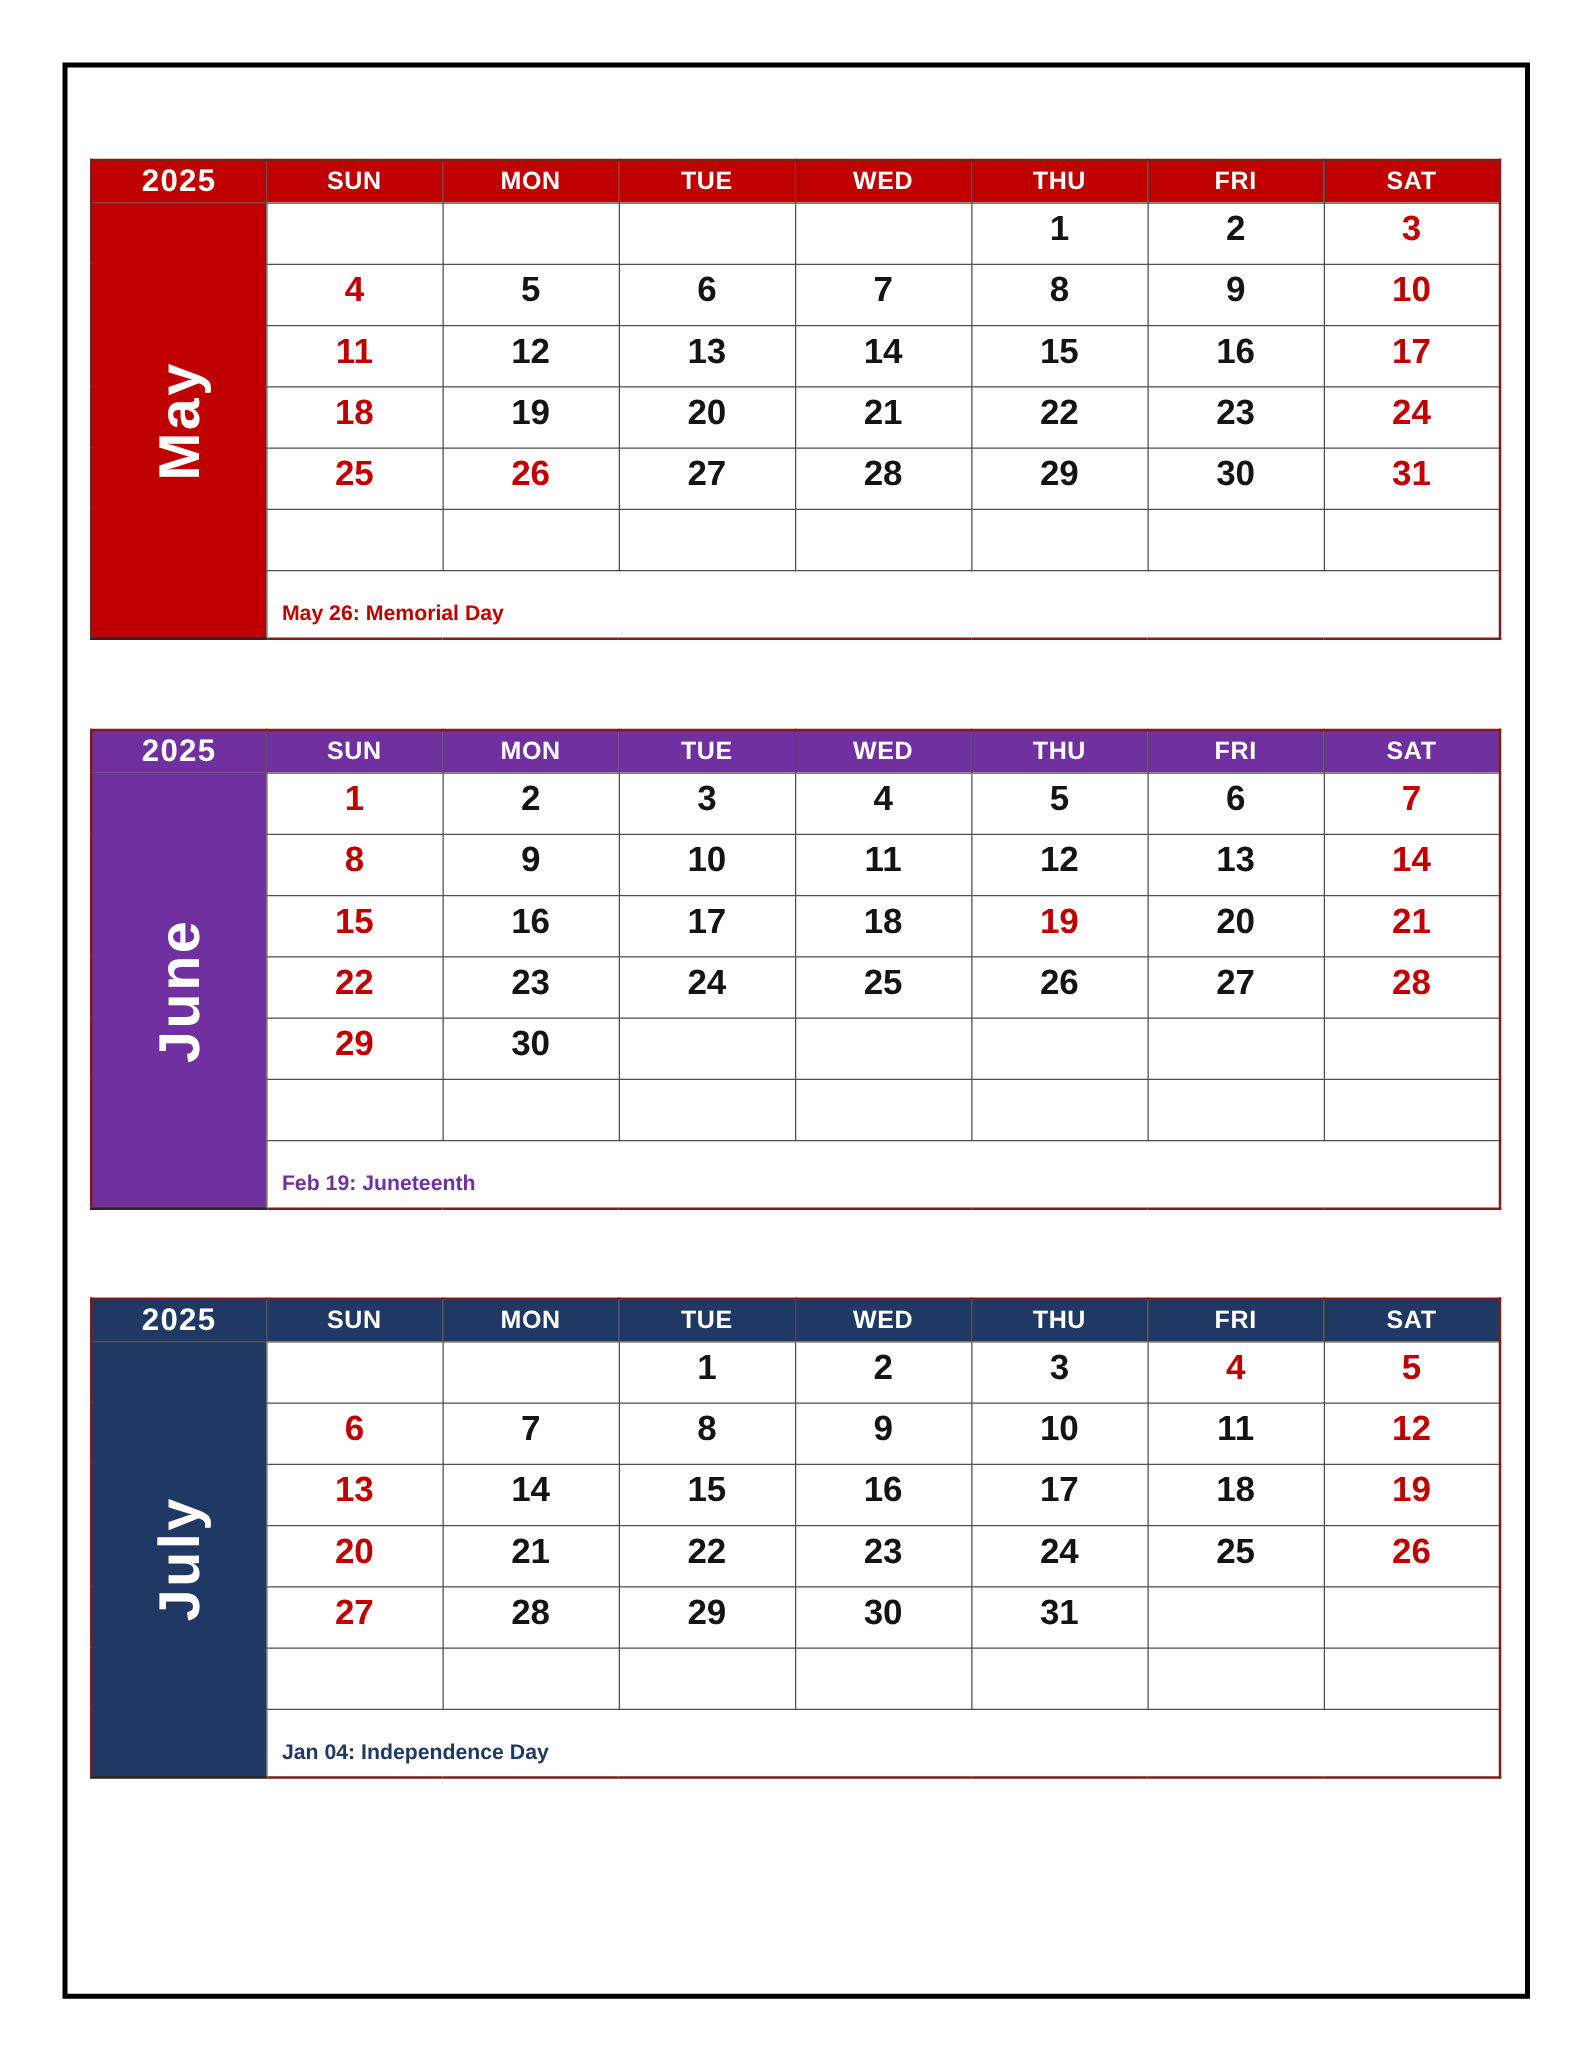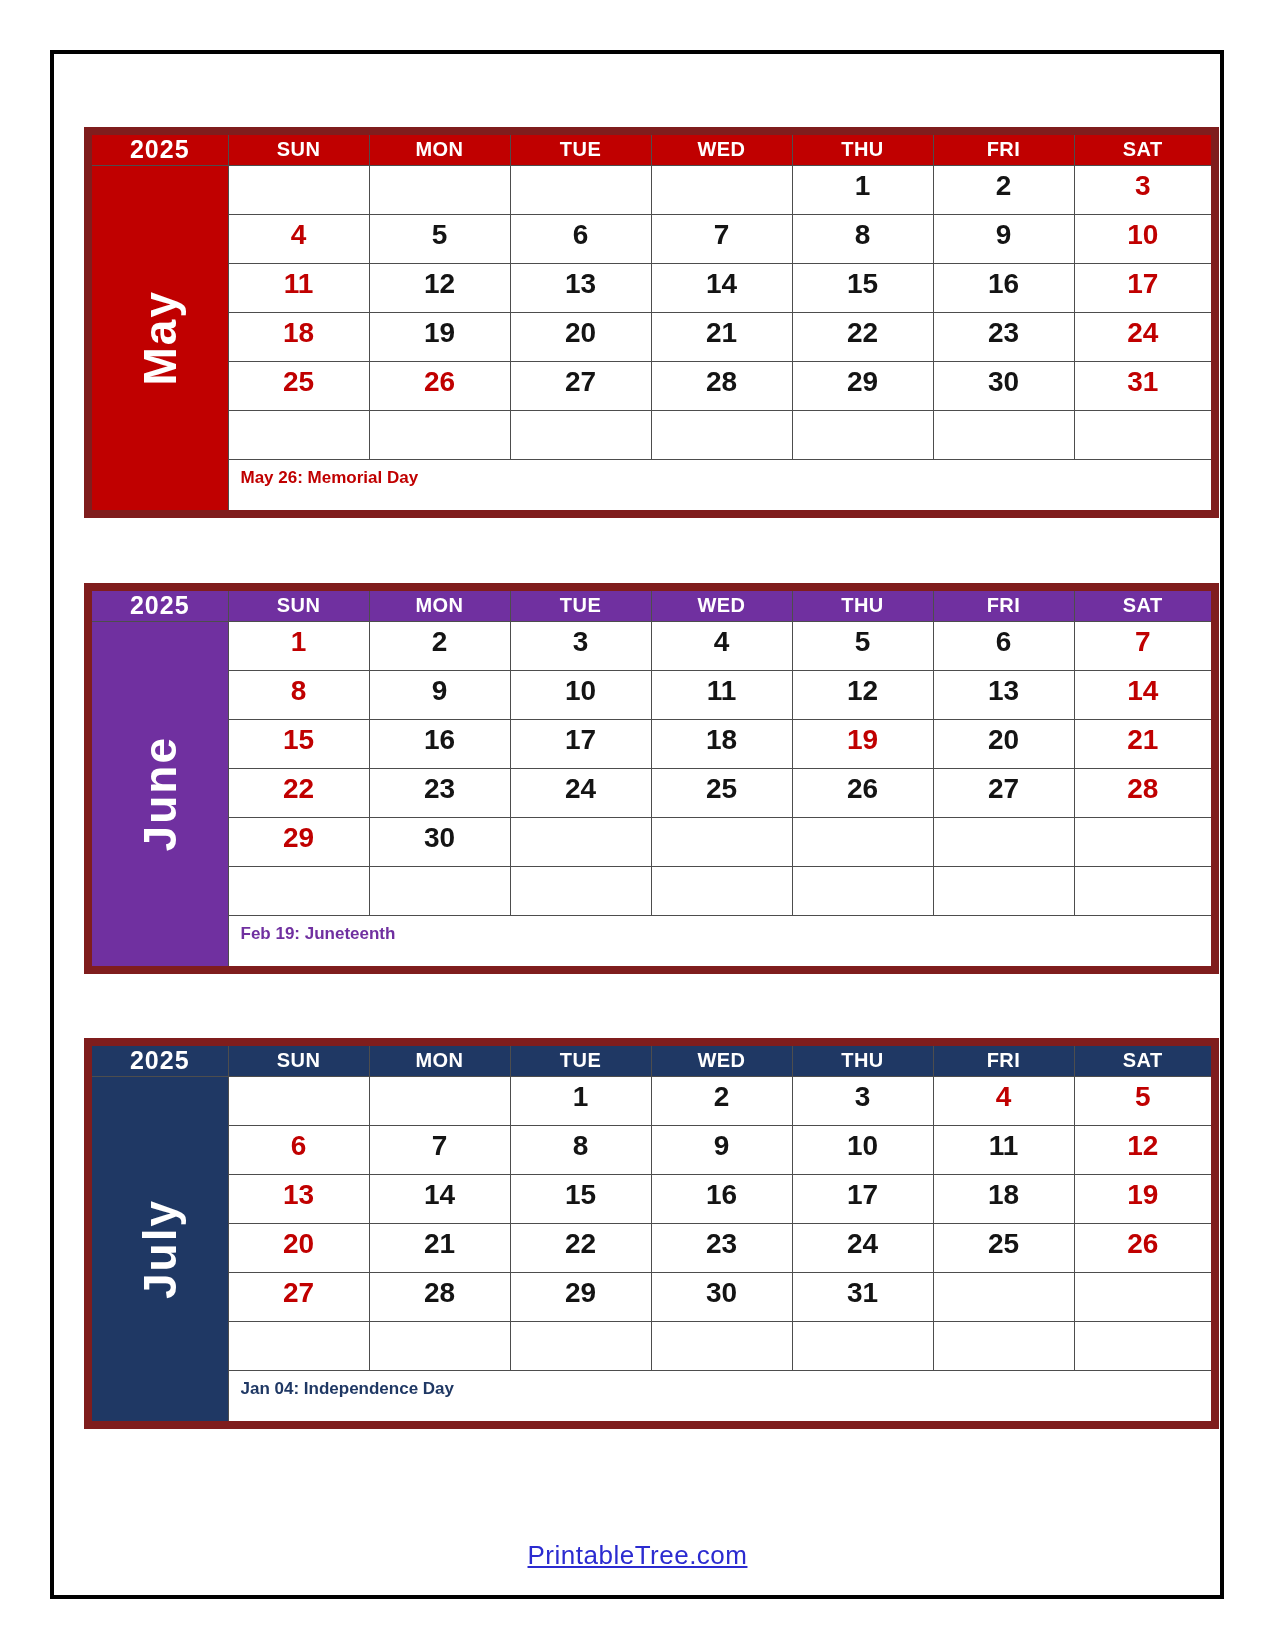--- a/index.html
+++ b/index.html
@@ -6,23 +6,23 @@
   body{
     width:1275px;height:1650px;background:#ffffff;
     font-family:"Liberation Sans",sans-serif;position:relative;
   }
   .page{position:absolute;inset:0;width:1275px;height:1650px;background:#fff;}
   .page-border{
     position:absolute;left:50px;top:50px;width:1174px;height:1549px;
     border:4px solid #000;box-sizing:border-box;pointer-events:none;
   }
   table.cal{
-    position:absolute;left:84px;width:1128px;
+    position:absolute;left:72px;width:1128px;
     border-collapse:collapse;table-layout:fixed;
-    border:8px solid #7f1d1d;
+    border:2px solid #7f1d1d;
   }
   .cal th,.cal td{border:1px solid #4d4d4d;box-sizing:border-box;}
   .c-side{width:140px;}
   .c-day{width:141px;}
   tr.head th{
     background:var(--theme);color:#ffffff;height:34px;
     font-weight:bold;padding:0;text-align:center;vertical-align:middle;
   }
   th.year{font-size:25px;letter-spacing:1px;}
   th.dh{font-size:20px;letter-spacing:0.5px;}
@@ -36,21 +36,21 @@
     letter-spacing:2px;line-height:1;
   }
   tr.week{height:49px;}
   td.day{
     text-align:center;vertical-align:top;padding-top:4px;
     font-size:28px;font-weight:bold;color:#141414;background:#fff;
   }
   td.day.red{color:var(--weekend);}
   tr.noterow{height:55px;}
   td.note{
-    vertical-align:top;text-align:left;padding:8px 0 0 12px;
+    vertical-align:top;text-align:left;padding:24px 0 0 12px;
     font-weight:bold;font-size:17px;color:var(--theme);background:#fff;
   }
   .footer{
     position:absolute;left:0;top:1540px;width:1275px;text-align:center;
   }
   .footer a{
     font-size:26px;text-decoration:underline;font-weight:normal;
     letter-spacing:0.5px;cursor:pointer;
   }
 </style>
@@ -296,16 +296,13 @@
           <td class="day"></td>
           <td class="day"></td>
           <td class="day"></td>
         </tr>
         <tr class="noterow">
           <td colspan="7" class="note">Jan 04: Independence Day</td>
         </tr>
       </tbody>
   </table>
 
-  <div class="footer">
-    <a style="color: rgb(43, 43, 208);">PrintableTree.com</a>
-  </div>
 </div>
 
 </body></html>

